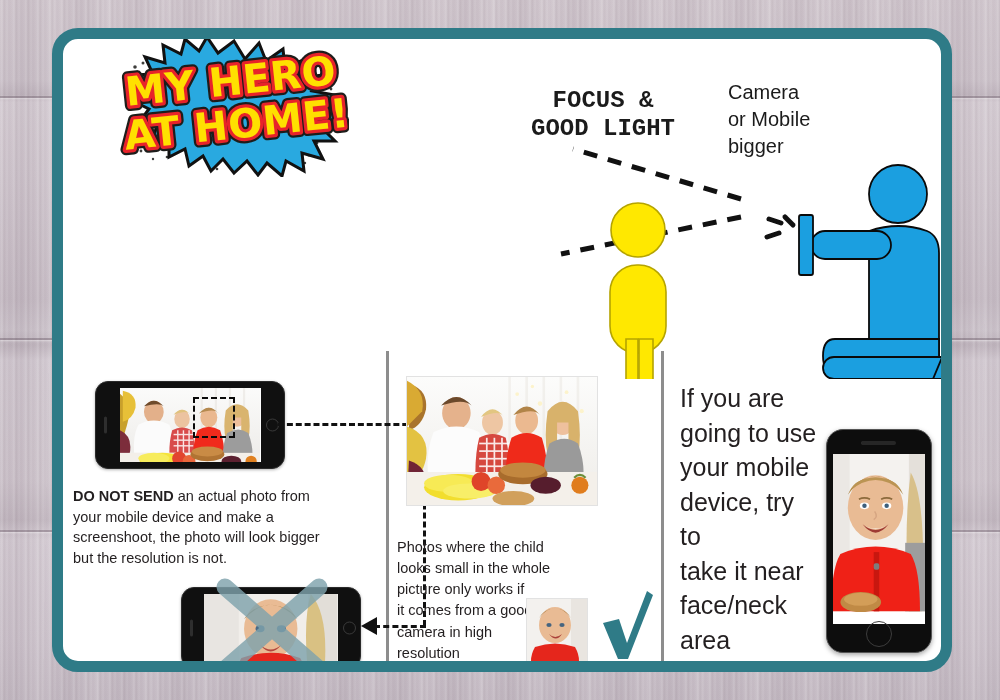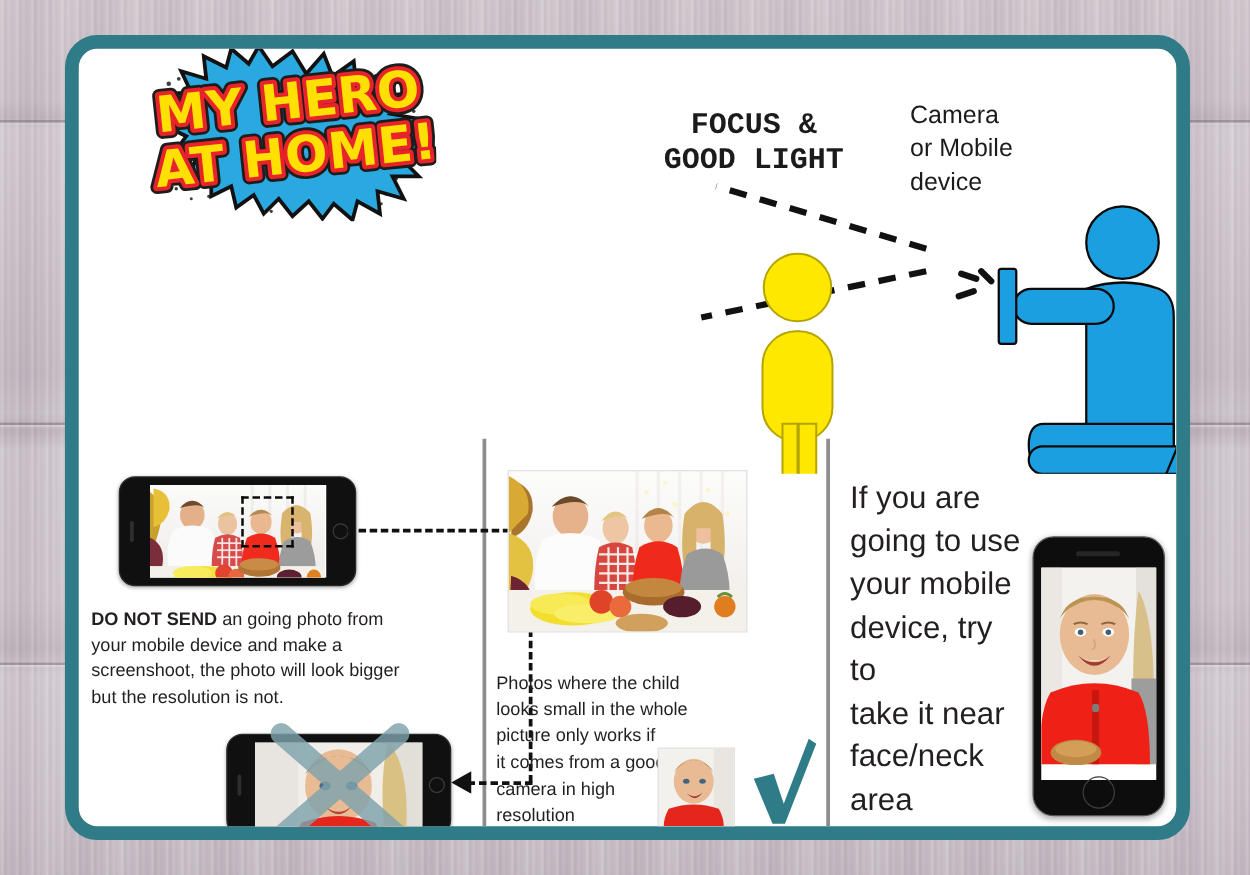--- a/index.html
+++ b/index.html
@@ -216,21 +216,21 @@
 <div class="plank-seam" style="top:338px;"></div>
 <div class="plank-seam" style="top:530px;"></div>
 
 <div id="card">
 
 
   <div id="focus-label">FOCUS &amp;
 GOOD LIGHT</div>
   <div id="camera-label">Camera
 or Mobile
-device</div>
+bigger</div>
 
   <svg id="scene" viewBox="0 0 878 340">
 
     <g stroke="#111" stroke-width="5" stroke-dasharray="14 11" fill="none">
       <line x1="678" y1="160" x2="510" y2="110"></line>
     </g>
     <g stroke="#111" stroke-width="5" stroke-dasharray="14 11" fill="none">
       <line x1="678" y1="178" x2="498" y2="215"></line>
     </g>
 
@@ -327,21 +327,21 @@
           <ellipse cx="62" cy="45" rx="11" ry="3.5" fill="#c98b45"></ellipse>
           <ellipse cx="79" cy="52" rx="7" ry="4" fill="#5c2030"></ellipse>
           <circle cx="93" cy="52" r="4" fill="#e08020"></circle>
         </svg>
         <div id="crop-box"></div>
       </div>
       <div class="home-btn"></div>
     </div>
 
     <div class="body-text" style="position:absolute; left:0px; top:135px; width:250px;">
-      <b>DO NOT SEND</b><span> an going photo from your mobile device and make a screenshoot, the photo will look bigger but the resolution is not.</span>
+      <b>DO NOT SEND</b><span> an actual photo from your mobile device and make a screenshoot, the photo will look bigger but the resolution is not.</span>
     </div>
 
     <div class="phone-h" style="left:108px; top:236px; width:180px; height:82px;">
       <div class="spk"></div>
       <div class="screen">
         <svg class="scene-img" viewBox="0 0 100 60" preserveAspectRatio="none">
           <rect width="100" height="60" fill="#f1eeea"></rect>
           <rect x="0" y="0" width="26" height="60" fill="#e8e5e1"></rect>
           <rect x="78" y="0" width="22" height="60" fill="#e2ded8"></rect>
           <path d="M80 0 q14 16 10 60 h-12 q-4 -40 2 -60z" fill="#d9c183"></path>

